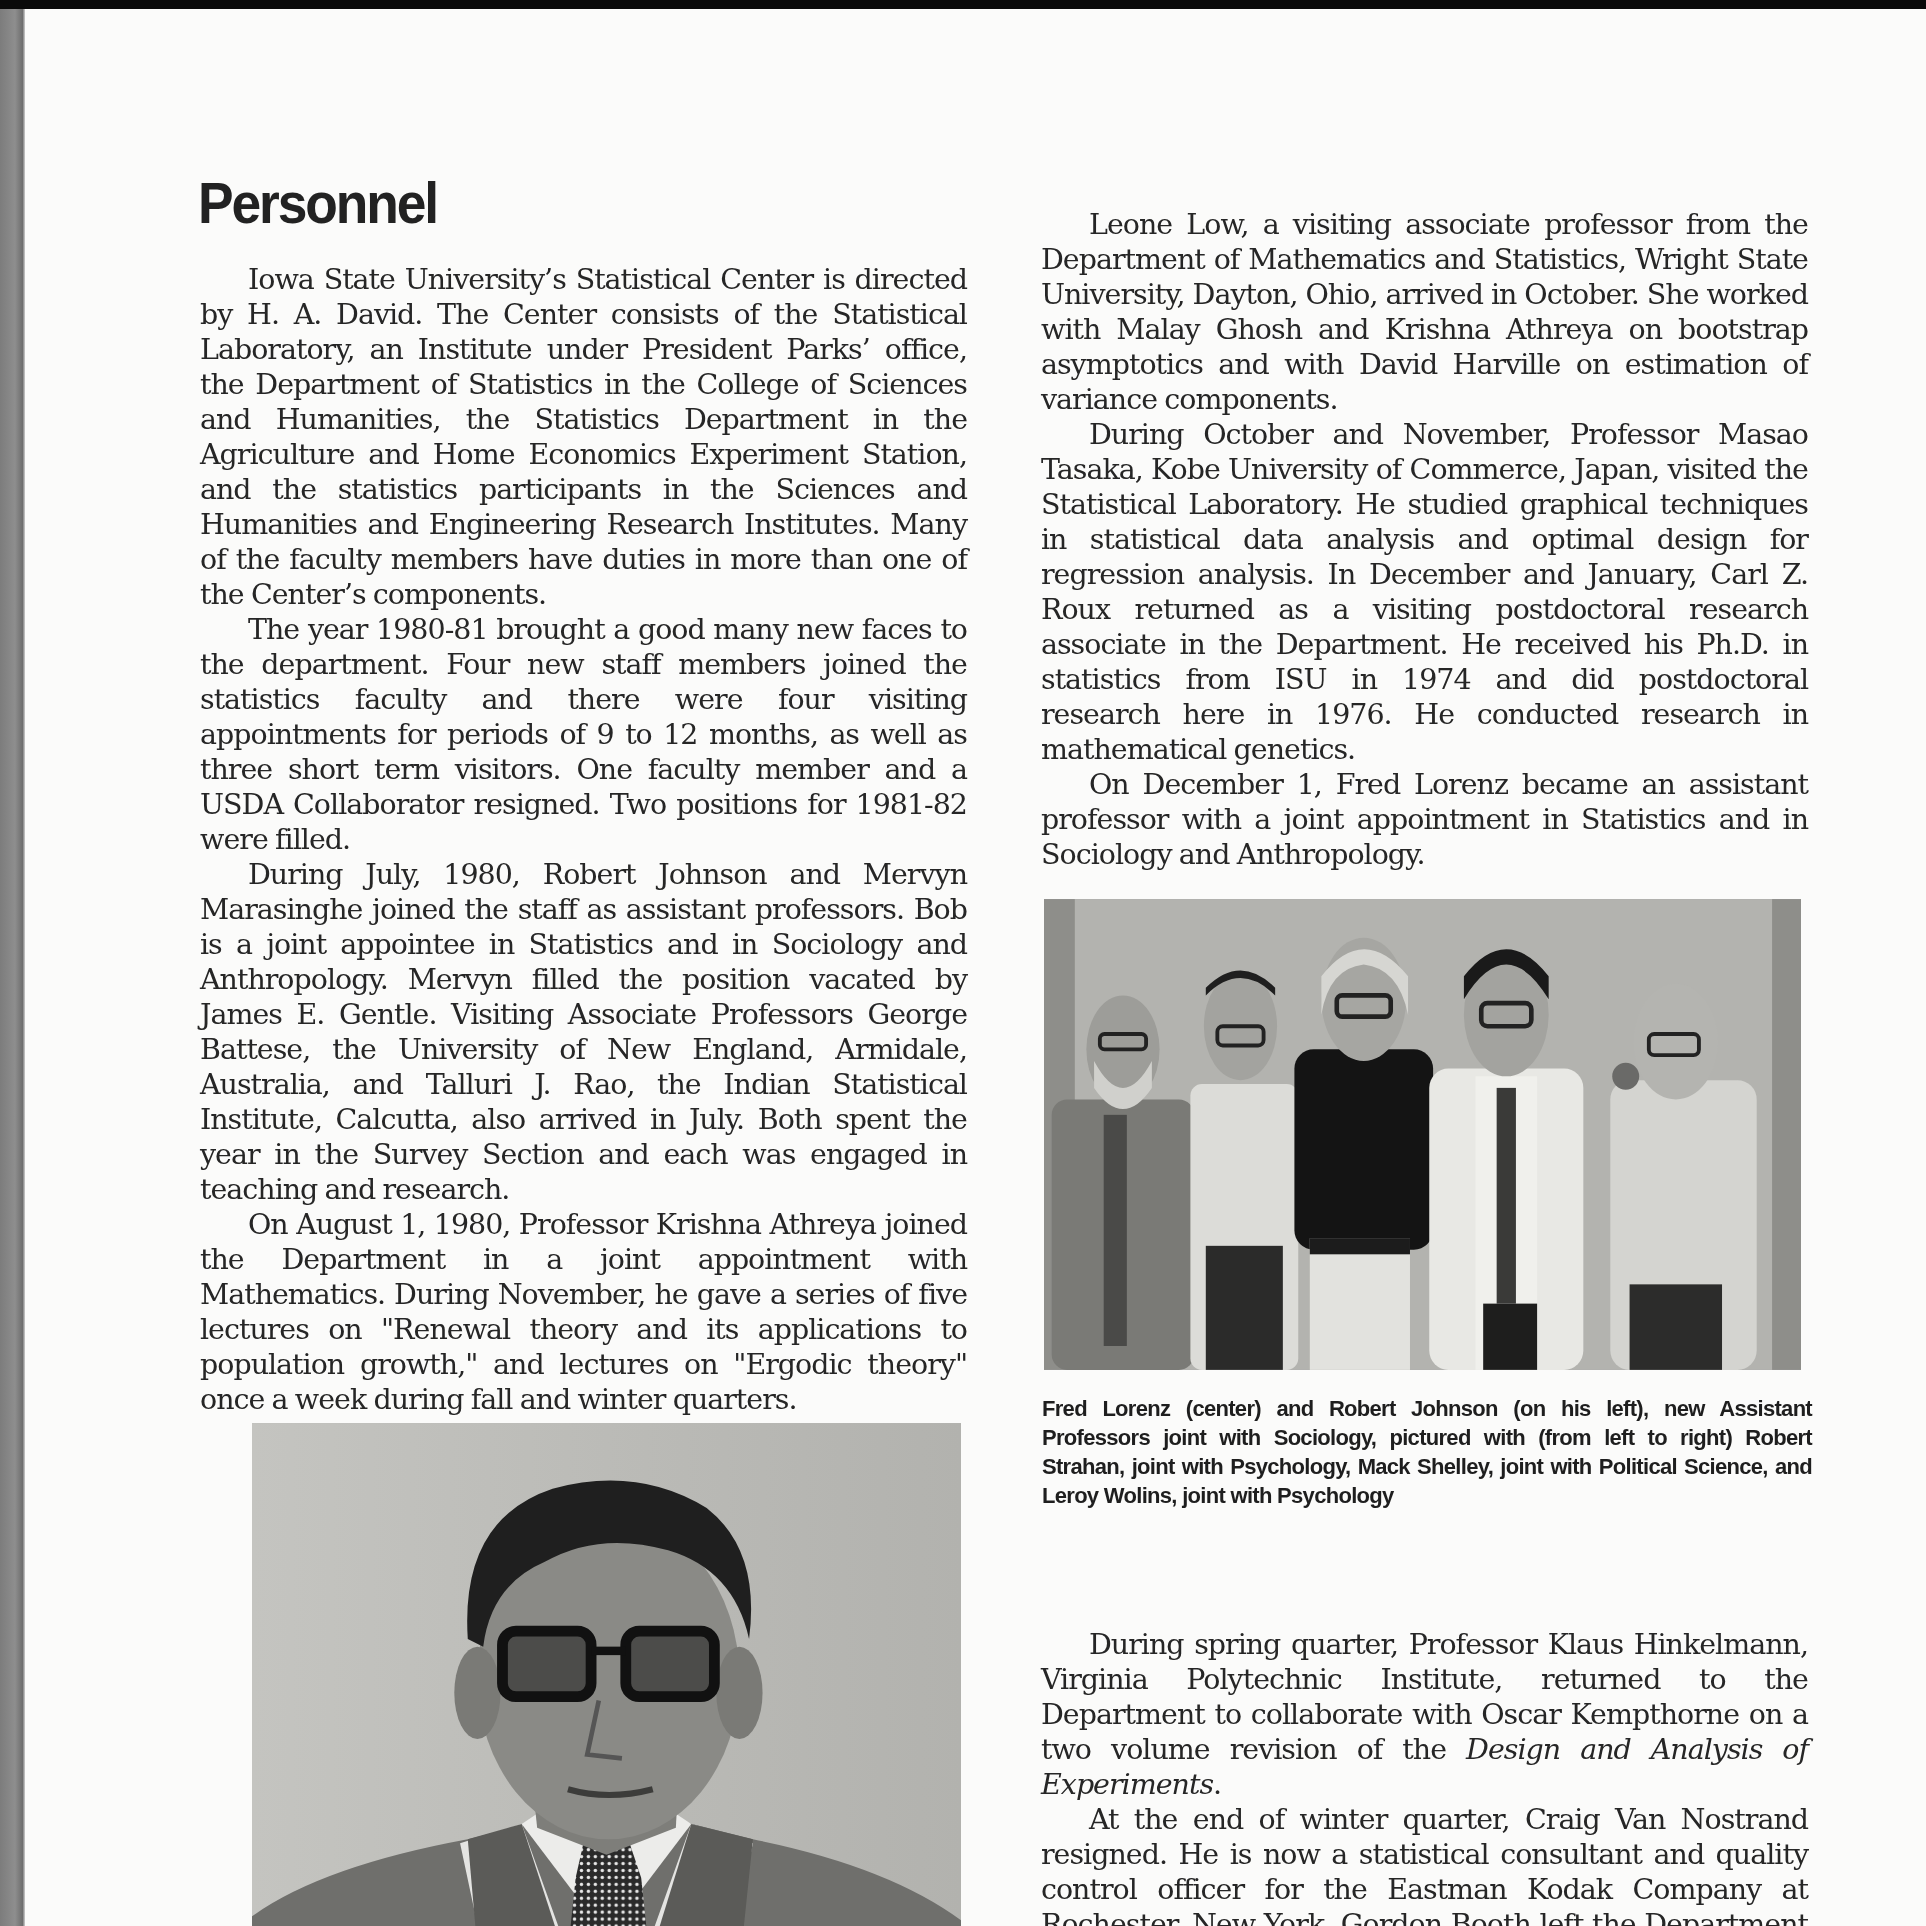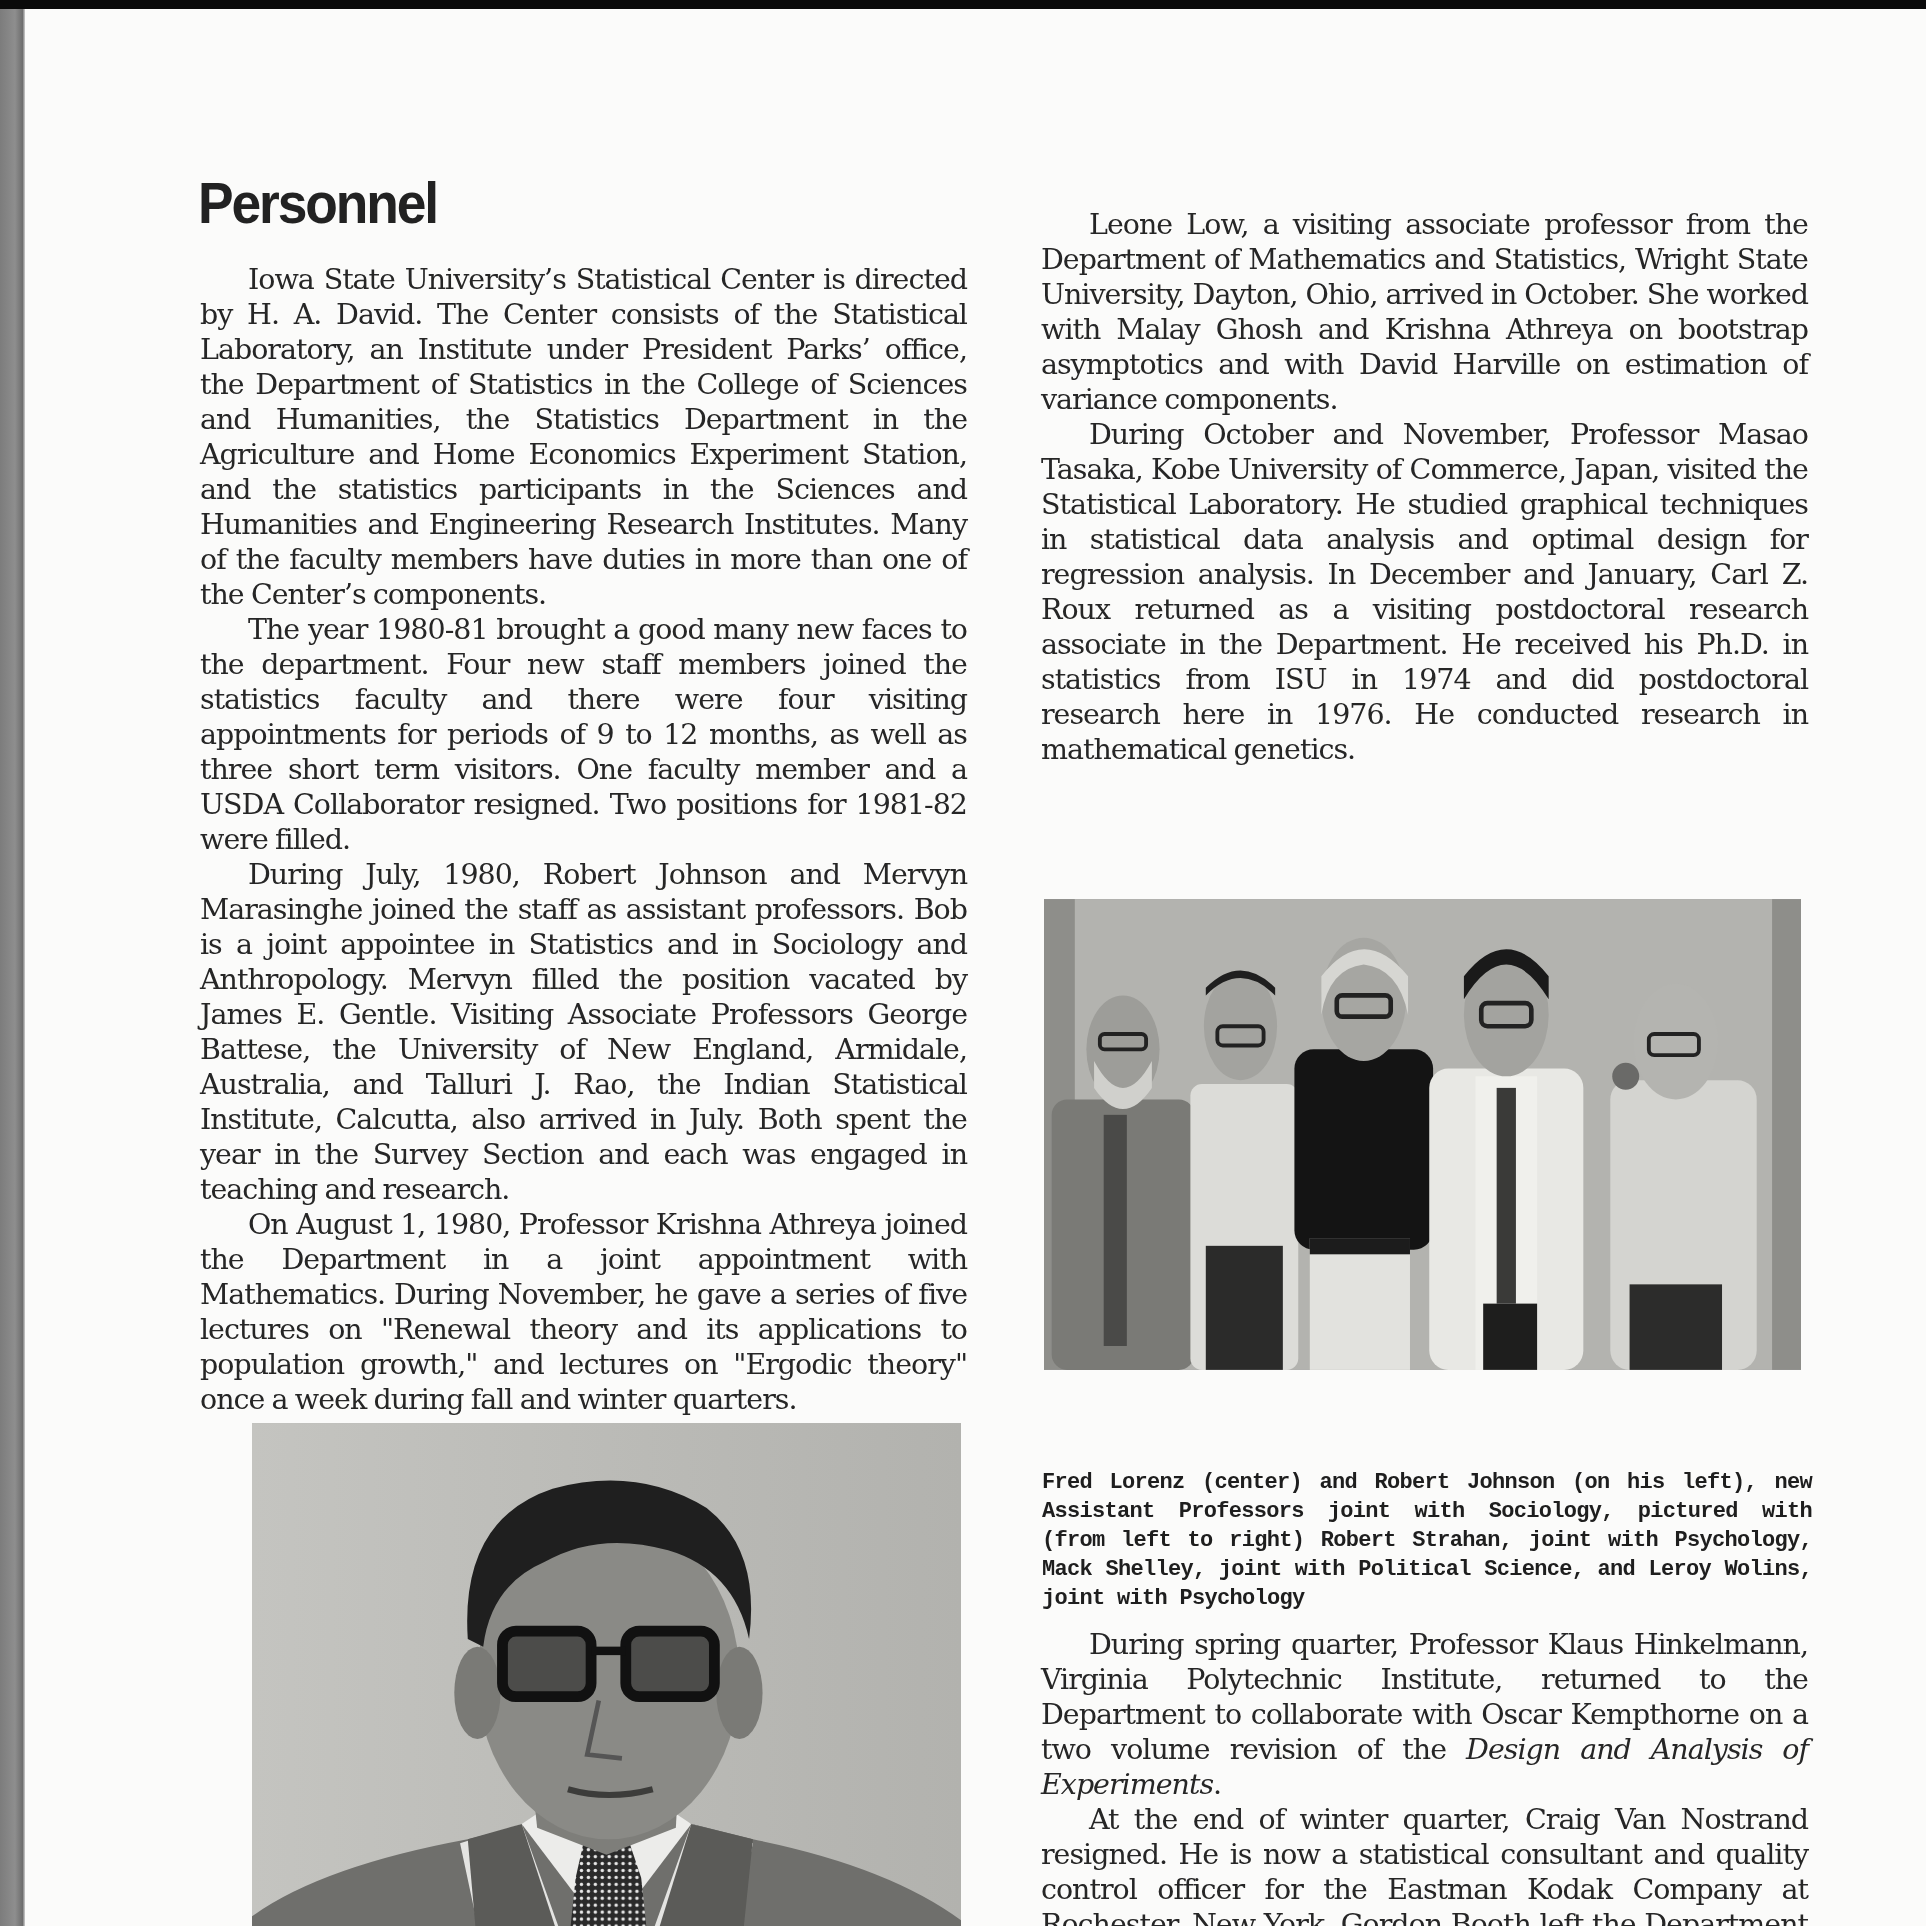--- a/index.html
+++ b/index.html
@@ -39,21 +39,21 @@
       position: absolute; overflow: hidden;
       background: #9c9c9c;
     }
     #photo-group { left: 1044px; top: 899px; width: 757px; height: 471px; background: #a8a8a4; }
     #photo-portrait { left: 252px; top: 1423px; width: 709px; height: 638px; background: #b9b9b6; }
 
     .caption {
       position: absolute; margin: 0; font-weight: bold; color: #1e1e1e;
       font-size: 22px; line-height: 29px; letter-spacing: -0.7px;
     }
-    #caption-group { left: 1042px; top: 1468px; width: 770px; text-align: justify; font-family: Liberation Mono, monospace; }
+    #caption-group { left: 1042px; top: 1394px; width: 770px; text-align: justify; }
   </style>
 </head>
 <body>
 
 <div class="top-bar"></div>
 <div class="binding"></div>
 
 <div class="page"></div>
 
 <h1 class="title sans">Personnel</h1>
@@ -103,20 +103,21 @@
     <rect x="880" y="580" width="90" height="22" fill="#111"></rect>
 
     <path d="M900 720 L870 860 L960 870" stroke="#555" stroke-width="12" fill="none"></path>
     <path d="M820 950 Q925 980 1040 950" stroke="#3c3c3a" stroke-width="16" fill="none"></path>
   </svg>
 </div>
 
 <div class="col serif" id="col-right-top">
   <p>Leone Low, a visiting associate professor from the Department of Mathematics and Statistics, Wright State University, Dayton, Ohio, arrived in October. She worked with Malay Ghosh and Krishna Athreya on bootstrap asymptotics and with David Harville on estimation of variance components.</p>
   <p>During October and November, Professor Masao Tasaka, Kobe University of Commerce, Japan, visited the Statistical Laboratory. He studied graphical techniques in statistical data analysis and optimal design for regression analysis. In December and January, Carl Z. Roux returned as a visiting postdoctoral research associate in the Department. He received his Ph.D. in statistics from ISU in 1974 and did postdoctoral research here in 1976. He conducted research in mathematical genetics.</p>
+  <p>On December 1, Fred Lorenz became an assistant professor with a joint appointment in Statistics and in Sociology and Anthropology.</p>
 </div>
 
 <div class="photo" id="photo-group">
   <svg width="757" height="471" viewBox="0 0 1965 1222">
     <rect width="1965" height="1222" fill="#b3b3af"></rect>
     <rect x="0" y="0" width="80" height="1222" fill="#8e8e8a"></rect>
     <rect x="1890" y="0" width="75" height="1222" fill="#8e8e8a"></rect>
 
     <g>
       <rect x="20" y="520" width="370" height="702" rx="40" fill="#7a7a76"></rect>

